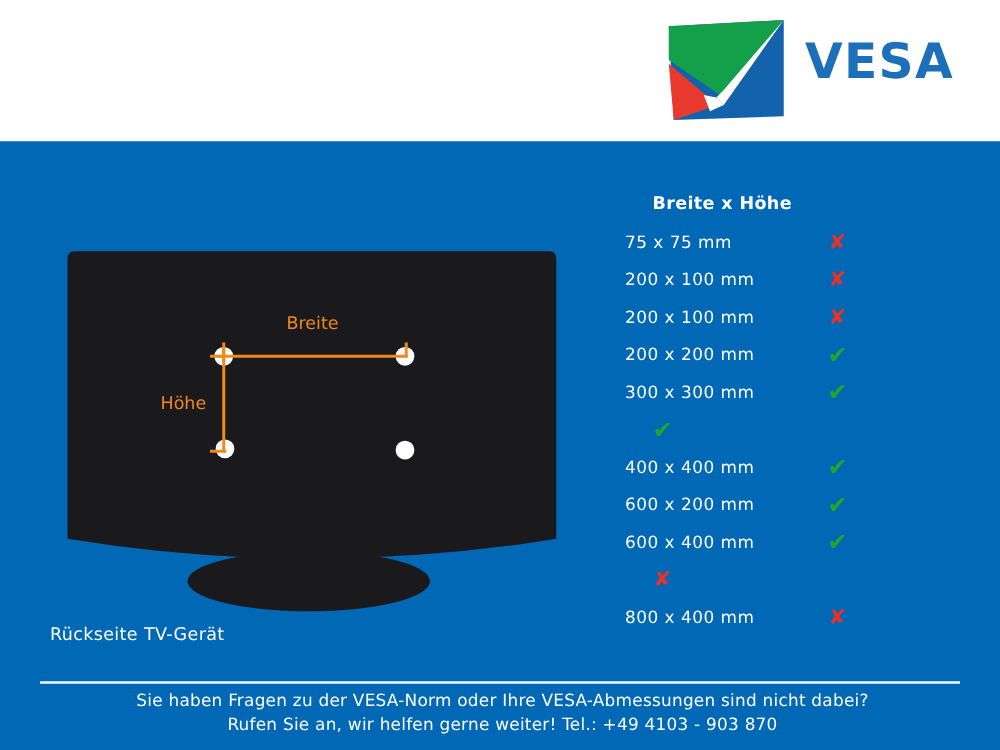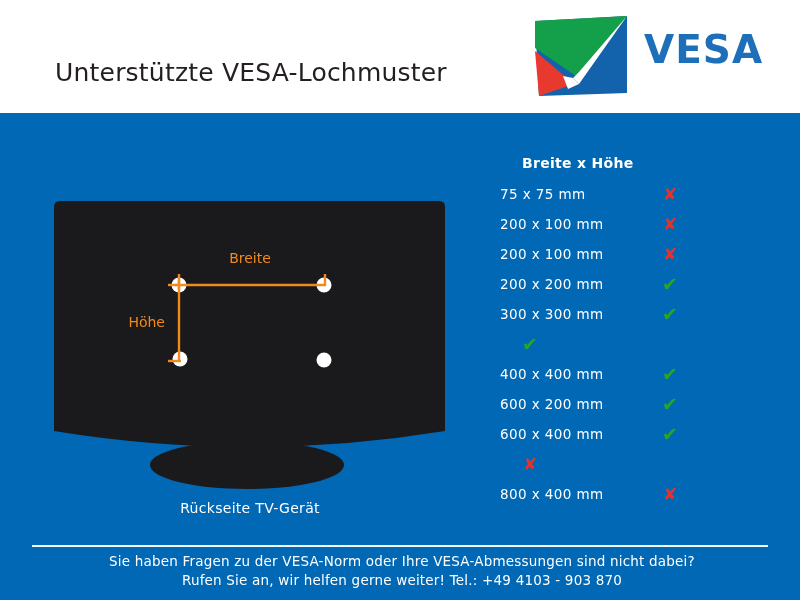--- a/index.html
+++ b/index.html
@@ -38,21 +38,21 @@
   
   .body-area{
     position:absolute;left:0;top:113px;width:800px;height:487px;
     background:#0068b4;
   }
 
   
   .tv-wrap{position:absolute;left:40px;top:190px;width:420px;height:300px;}
   .tv-caption{
     position:absolute;left:40px;top:500px;width:420px;
-    text-align:center;color:#ffffff;font-size:14px;
+    color:#ffffff;font-size:14px;
     font-family:"DejaVu Sans", sans-serif;letter-spacing:.3px;
   }
 
   
   .dim-label{
     fill:#f08a1e;font-size:14px;
     font-family:"DejaVu Sans", sans-serif;
   }
 
   
@@ -92,21 +92,20 @@
   .footer-text div{white-space:nowrap;}
 </style>
 </head>
 <body>
 
 <div id="root">
 
   <div class="body-area"></div>
 
   <div class="header">
-    <div class="header-title">Unterstützte VESA-Lochmuster</div>
 
     <div class="logo-wrap">
       <svg class="logo-mark" viewBox="0 0 98 82">
 
         <polygon points="3,5 95,0 95,77 7,80" fill="#1363ac"></polygon>
 
         <polygon points="3,5 95,0 47,62 3,32" fill="#14a04a"></polygon>
 
         <polygon points="3,35 42,68 7,80" fill="#e8392e"></polygon>
 

